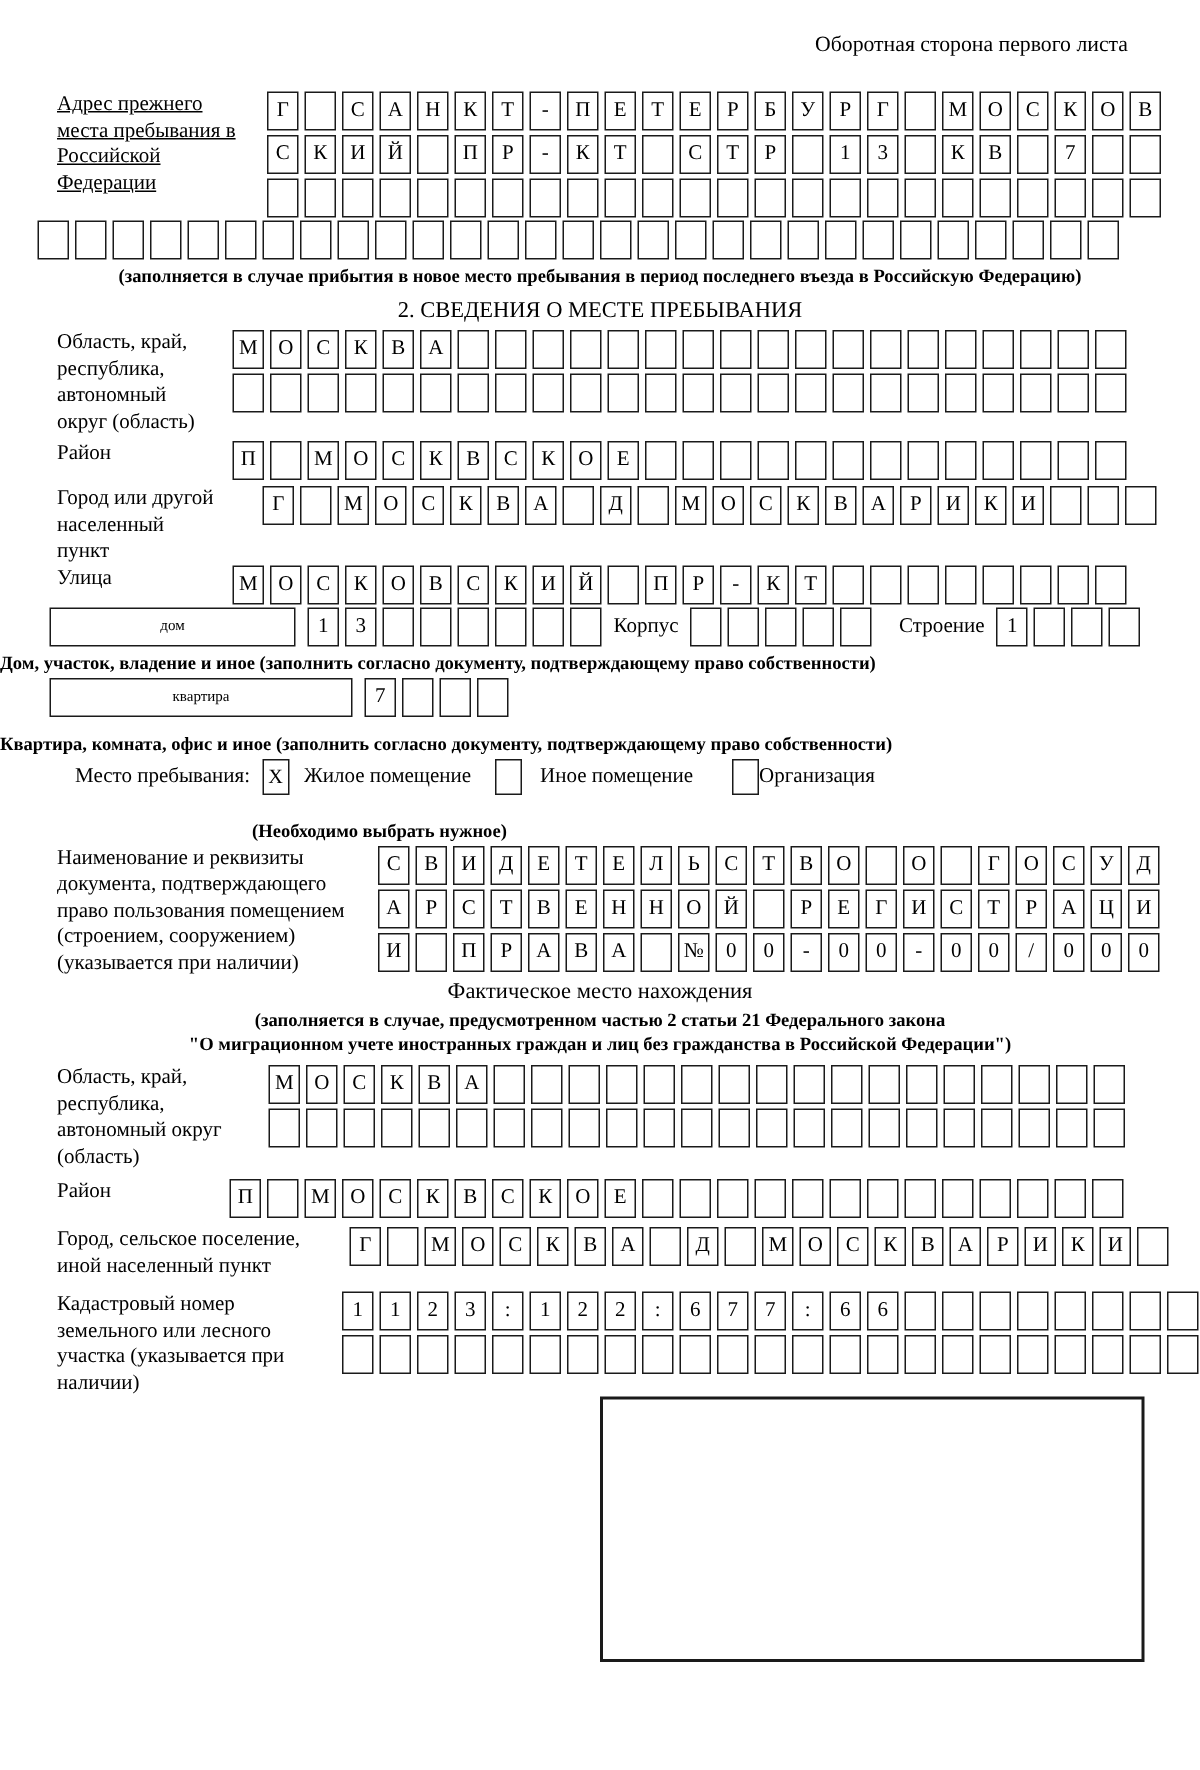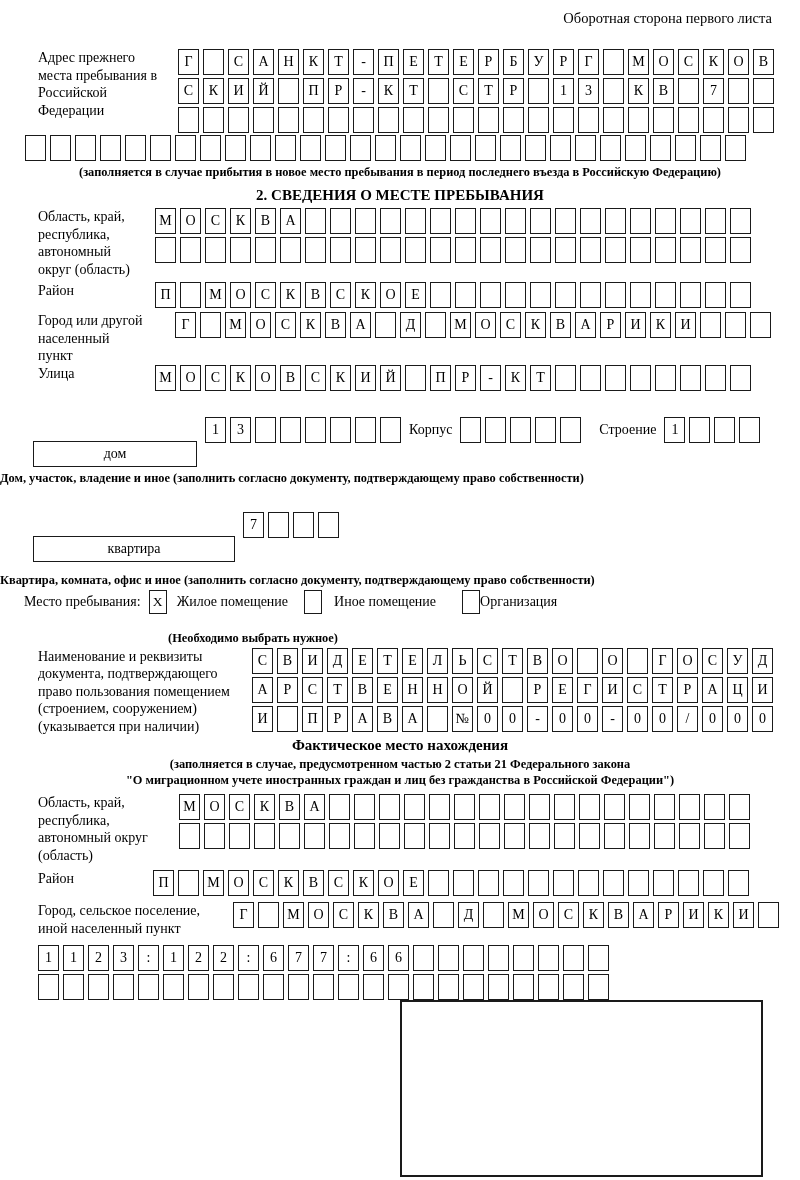--- a/index.html
+++ b/index.html
@@ -3,49 +3,49 @@
 <meta charset="utf-8">
 <style>
   * { box-sizing: border-box; }
   html, body { margin:0; padding:0; }
   body {
     width:800px; height:1180px;
     background:#ffffff; color:#000;
     font-family:"Liberation Serif","DejaVu Serif",serif;
     overflow:hidden;
   }
-  .hdr-note { margin-top:10px; padding-right:28px; text-align:right; font-size:14.5px; }
+  .hdr-note { margin-top:22px; padding-right:48px; text-align:right; font-size:14.5px; }
   .block { display:flex; align-items:flex-start; padding-left:38px; }
   .lbl { font-size:14px; line-height:17.5px; flex:none; padding-right:8px; }
   .w117 { width:117px; } .w140 { width:140px; } .w141 { width:141px; }
   .w195 { width:195px; } .w190 { width:190px; } .w214 { width:214px;font-family:Liberation Serif, serif; }
   .lbl-inner { display:block; }
-  .w140 .lbl-inner { max-width:126px; }
+  .w140 .lbl-inner { max-width:126px;text-decoration:underline; }
   .w190 .lbl-inner { max-width:160px; }
   .rows { display:flex; flex-direction:column; gap:3px; }
   .cellrow { display:flex; gap:4px; height:26px; }
   .cell {
     flex:none; width:21px; height:26px;
     border:1.6px solid #1a1a1a; background:#fff;
     display:flex; align-items:center; justify-content:center;
     font-size:14px;
   }
   .caption { font-size:12.4px; line-height:16px;font-weight:bold; }
   .center { text-align:center; }
-  .sec-title { font-weight:bold; font-size:15px; text-align:center; }
+  .sec-title { font-weight:normal; font-size:15px; text-align:center; }
   .widebox {
     flex:none; height:26px; border:1.6px solid #1a1a1a;
-    display:flex; align-items:center; justify-content:center; font-size:14px;margin-top:48px;
+    display:flex; align-items:center; justify-content:center; font-size:10px;
   }
   .inline-lbl { font-size:14px; flex:none; }
   .checkbox {
     flex:none; width:18px; height:24px; border:1.6px solid #1a1a1a;
     display:inline-flex; align-items:center; justify-content:center; font-size:13.5px;
   }
-  .mesto-line { display:flex; align-items:center; padding-left:24px; font-size:14px; margin-top:2px; }
+  .mesto-line { display:flex; align-items:center; padding-left:50px; font-size:14px; margin-top:2px; }
   .dom-line, .kv-line { display:flex; align-items:center; padding-left:33px; gap:8px; }
   .ml10 { margin-left:10px; } .ml8 { margin-left:8px; } .ml12 { margin-left:12px; }
   .ml16 { margin-left:16px; } .ml26 { margin-left:26px; } .ml30 { }
   .overflow-row { padding-left:25px; margin-top:2px; }
   .gorod1-rows { margin-left:20px; }
   .mt2{margin-top:2px;} .mt3{margin-top:3px;} .mt4{margin-top:4px;} .mt6{margin-top:6px;}
   .mt7{margin-top:7px;} .mt8{margin-top:8px;} .mt10{margin-top:10px;} .mt22{margin-top:22px;}
   .choose-note { width:340px; margin-left:168px; text-align:left; margin-top:16px; }
   .left-cap { }
   .stamp-wrap { margin-left:382px; width:404px; }
@@ -576,20 +576,23 @@
         <span class="cell">А</span>
         <span class="cell">Р</span>
         <span class="cell">И</span>
         <span class="cell">К</span>
         <span class="cell">И</span>
         <span class="cell"></span>
       </div>
   </div>
 
   <div class="block mt8">
+    <div class="lbl w190">
+      <span class="lbl-inner">Кадастровый номер земельного или лесного участка (указывается при наличии)</span>
+    </div>
     <div class="rows">
       <div class="cellrow">
           <span class="cell">1</span>
           <span class="cell">1</span>
           <span class="cell">2</span>
           <span class="cell">3</span>
           <span class="cell">:</span>
           <span class="cell">1</span>
           <span class="cell">2</span>
           <span class="cell">2</span>

